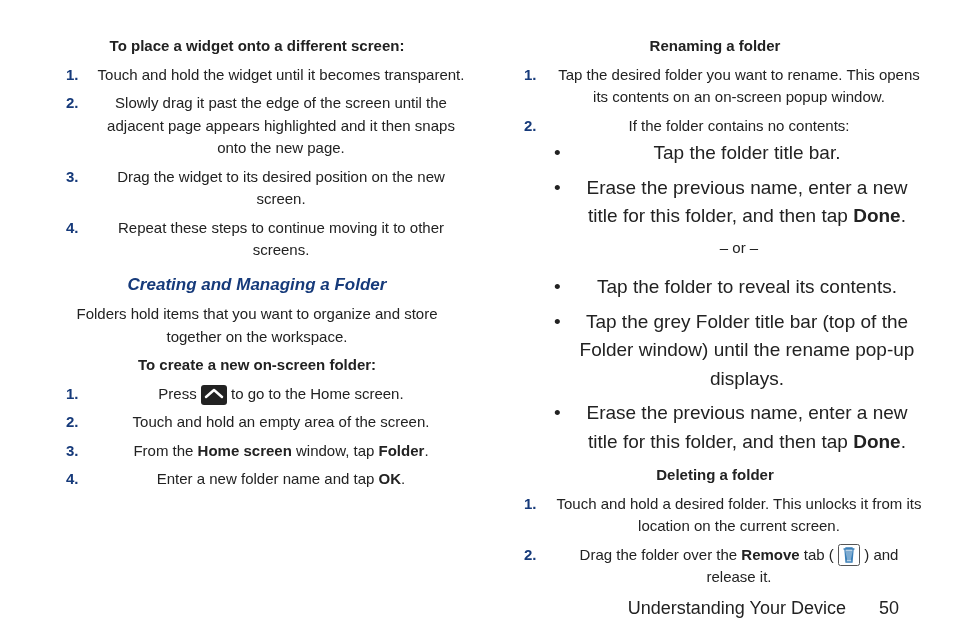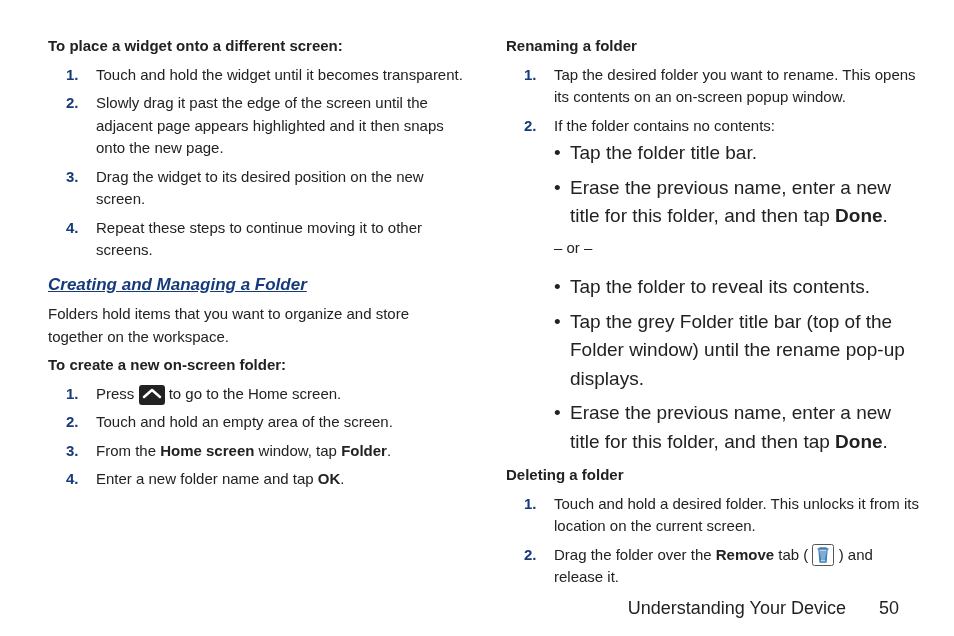--- a/index.html
+++ b/index.html
@@ -12,20 +12,21 @@
     color: #222;
     font-size: 15px;
     line-height: 1.5;
   }
   .page {
     display: flex;
     padding: 35px 30px 0 48px;
     box-sizing: border-box;
     height: 585px;
     gap: 40px;
+    text-align: center;
   }
   .col {
     flex: 1 1 0;
     min-width: 0;
   }
   .bold-head {
     font-weight: bold;
     margin: 0 0 6px 0;
   }
   ol.numlist {
@@ -47,21 +48,20 @@
     top: 0;
     font-weight: bold;
     color: #163a7a;
   }
   .section-head {
     color: #163a7a;
     font-style: italic;
     font-weight: bold;
     font-size: 17px;
     margin: 10px 0 6px 0;
-    text-decoration: underline;
   }
   .para {
     margin: 0 0 6px 0;
   }
   .bullets {
     list-style: none;
     padding: 0;
     margin: 2px 0 2px 0;
   }
   .bullets > li {

